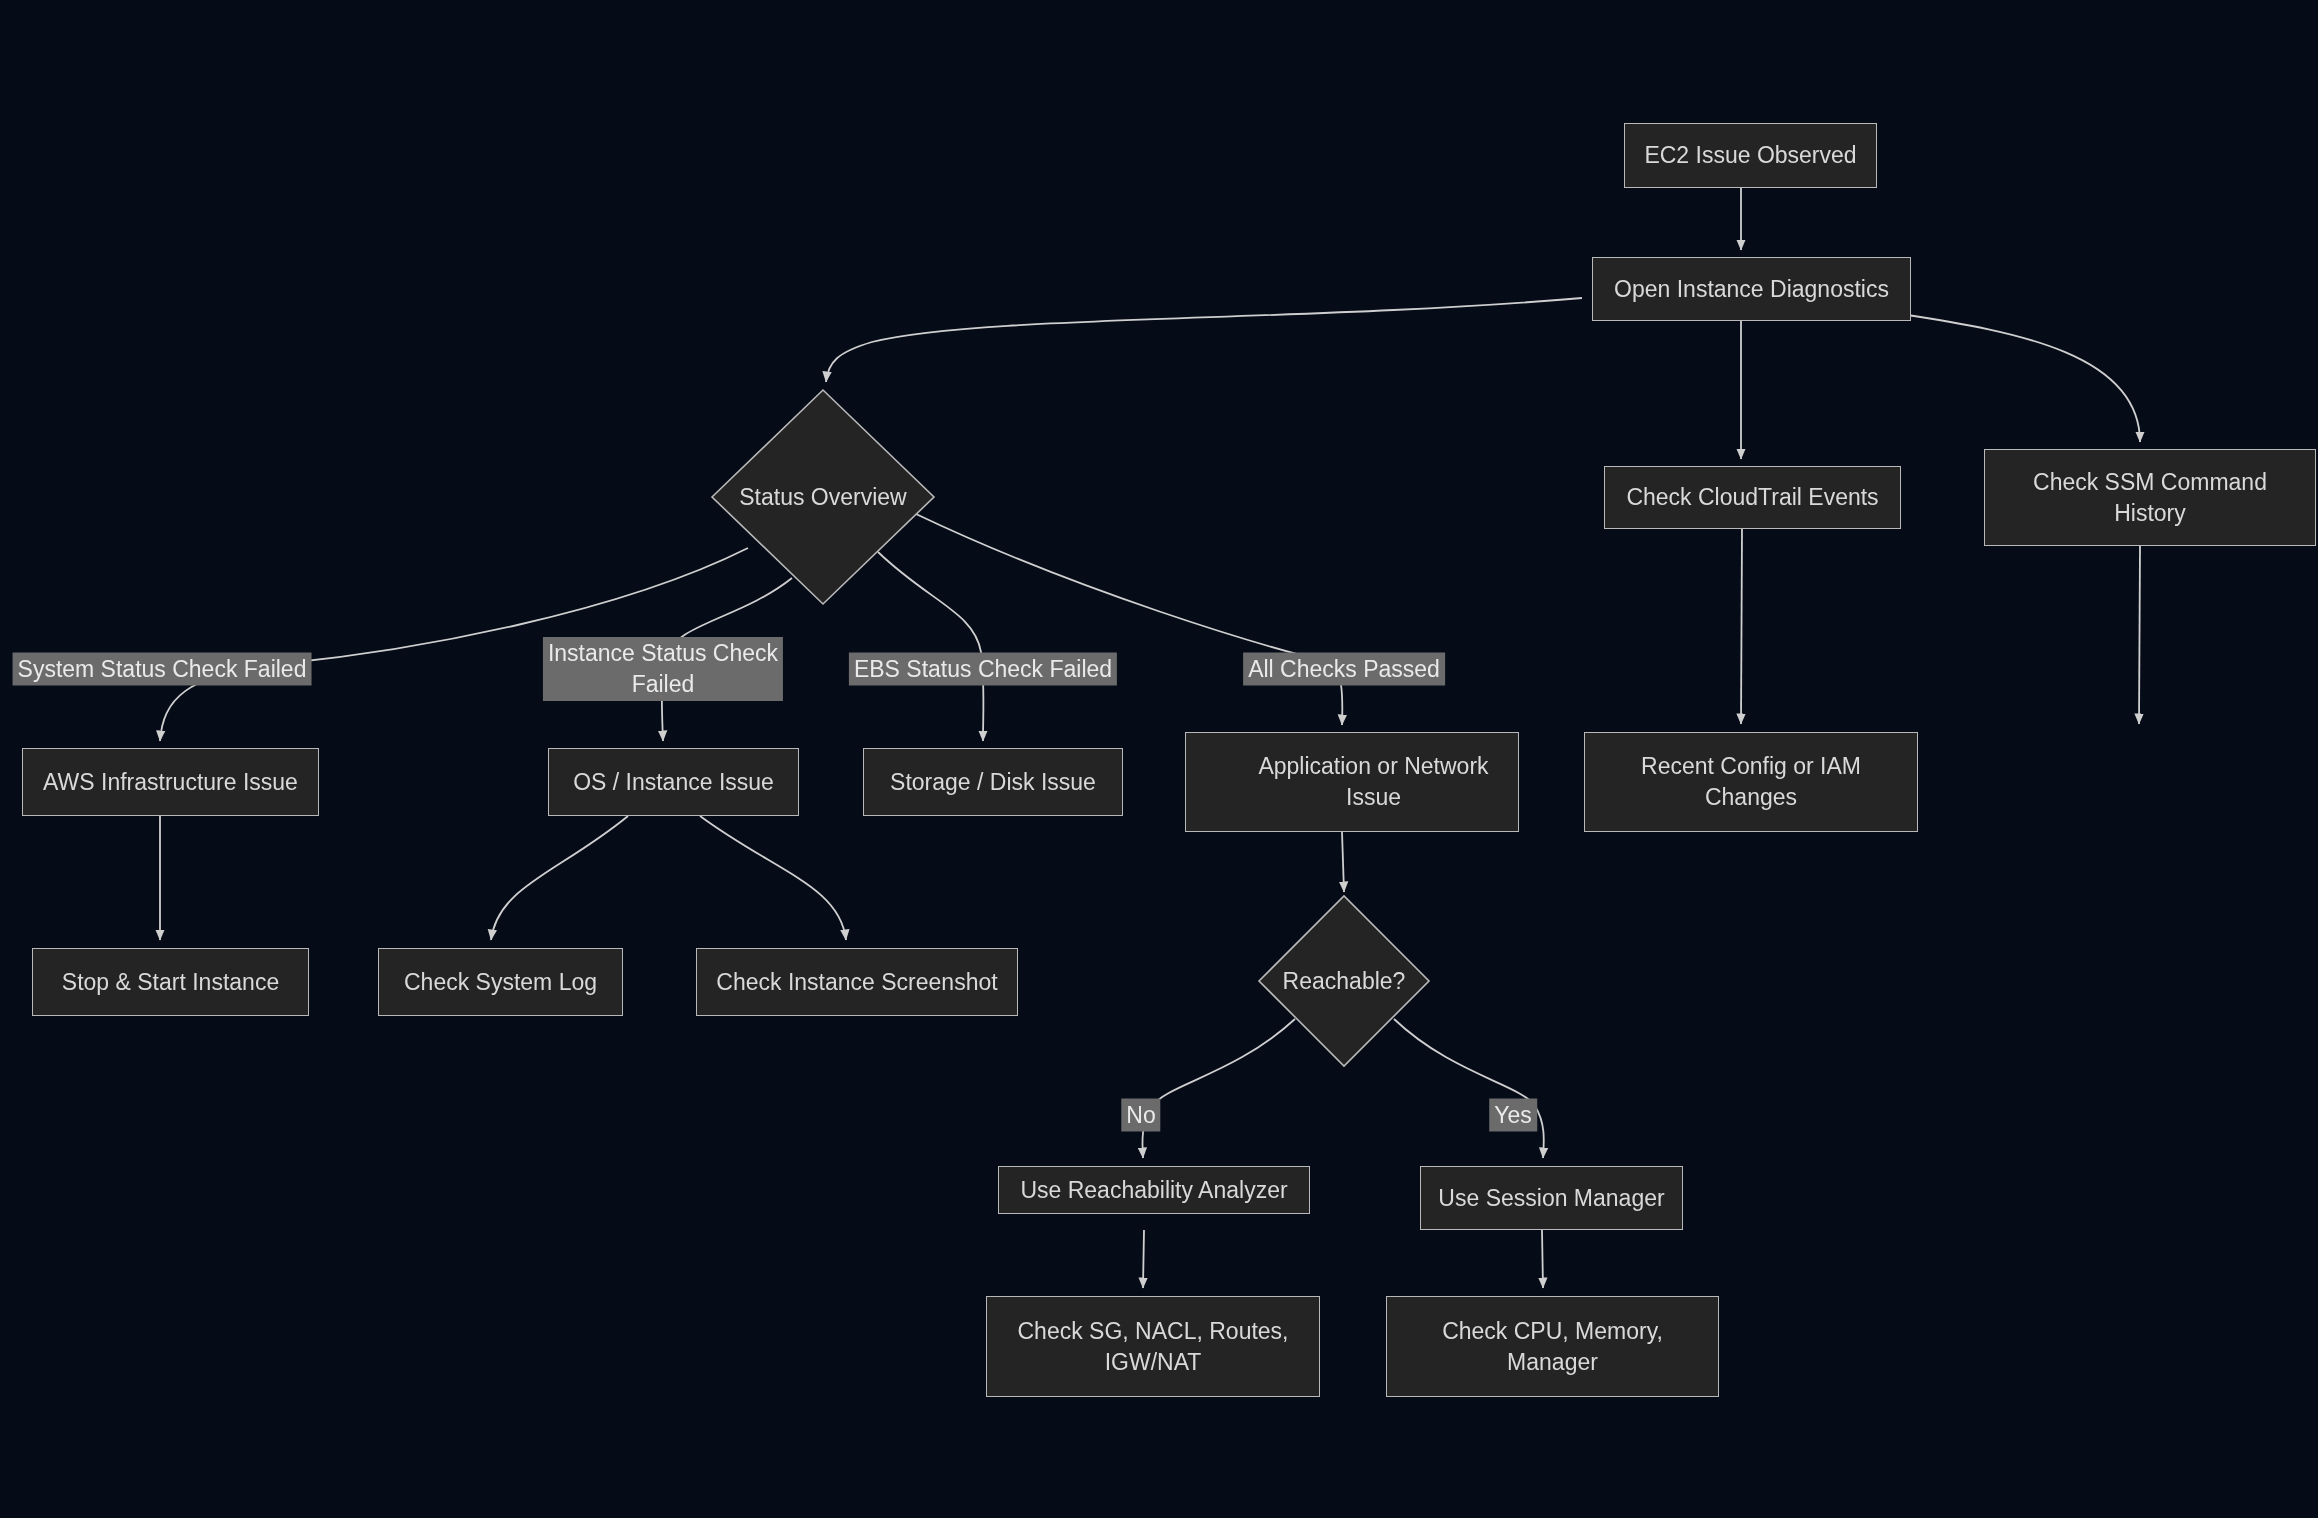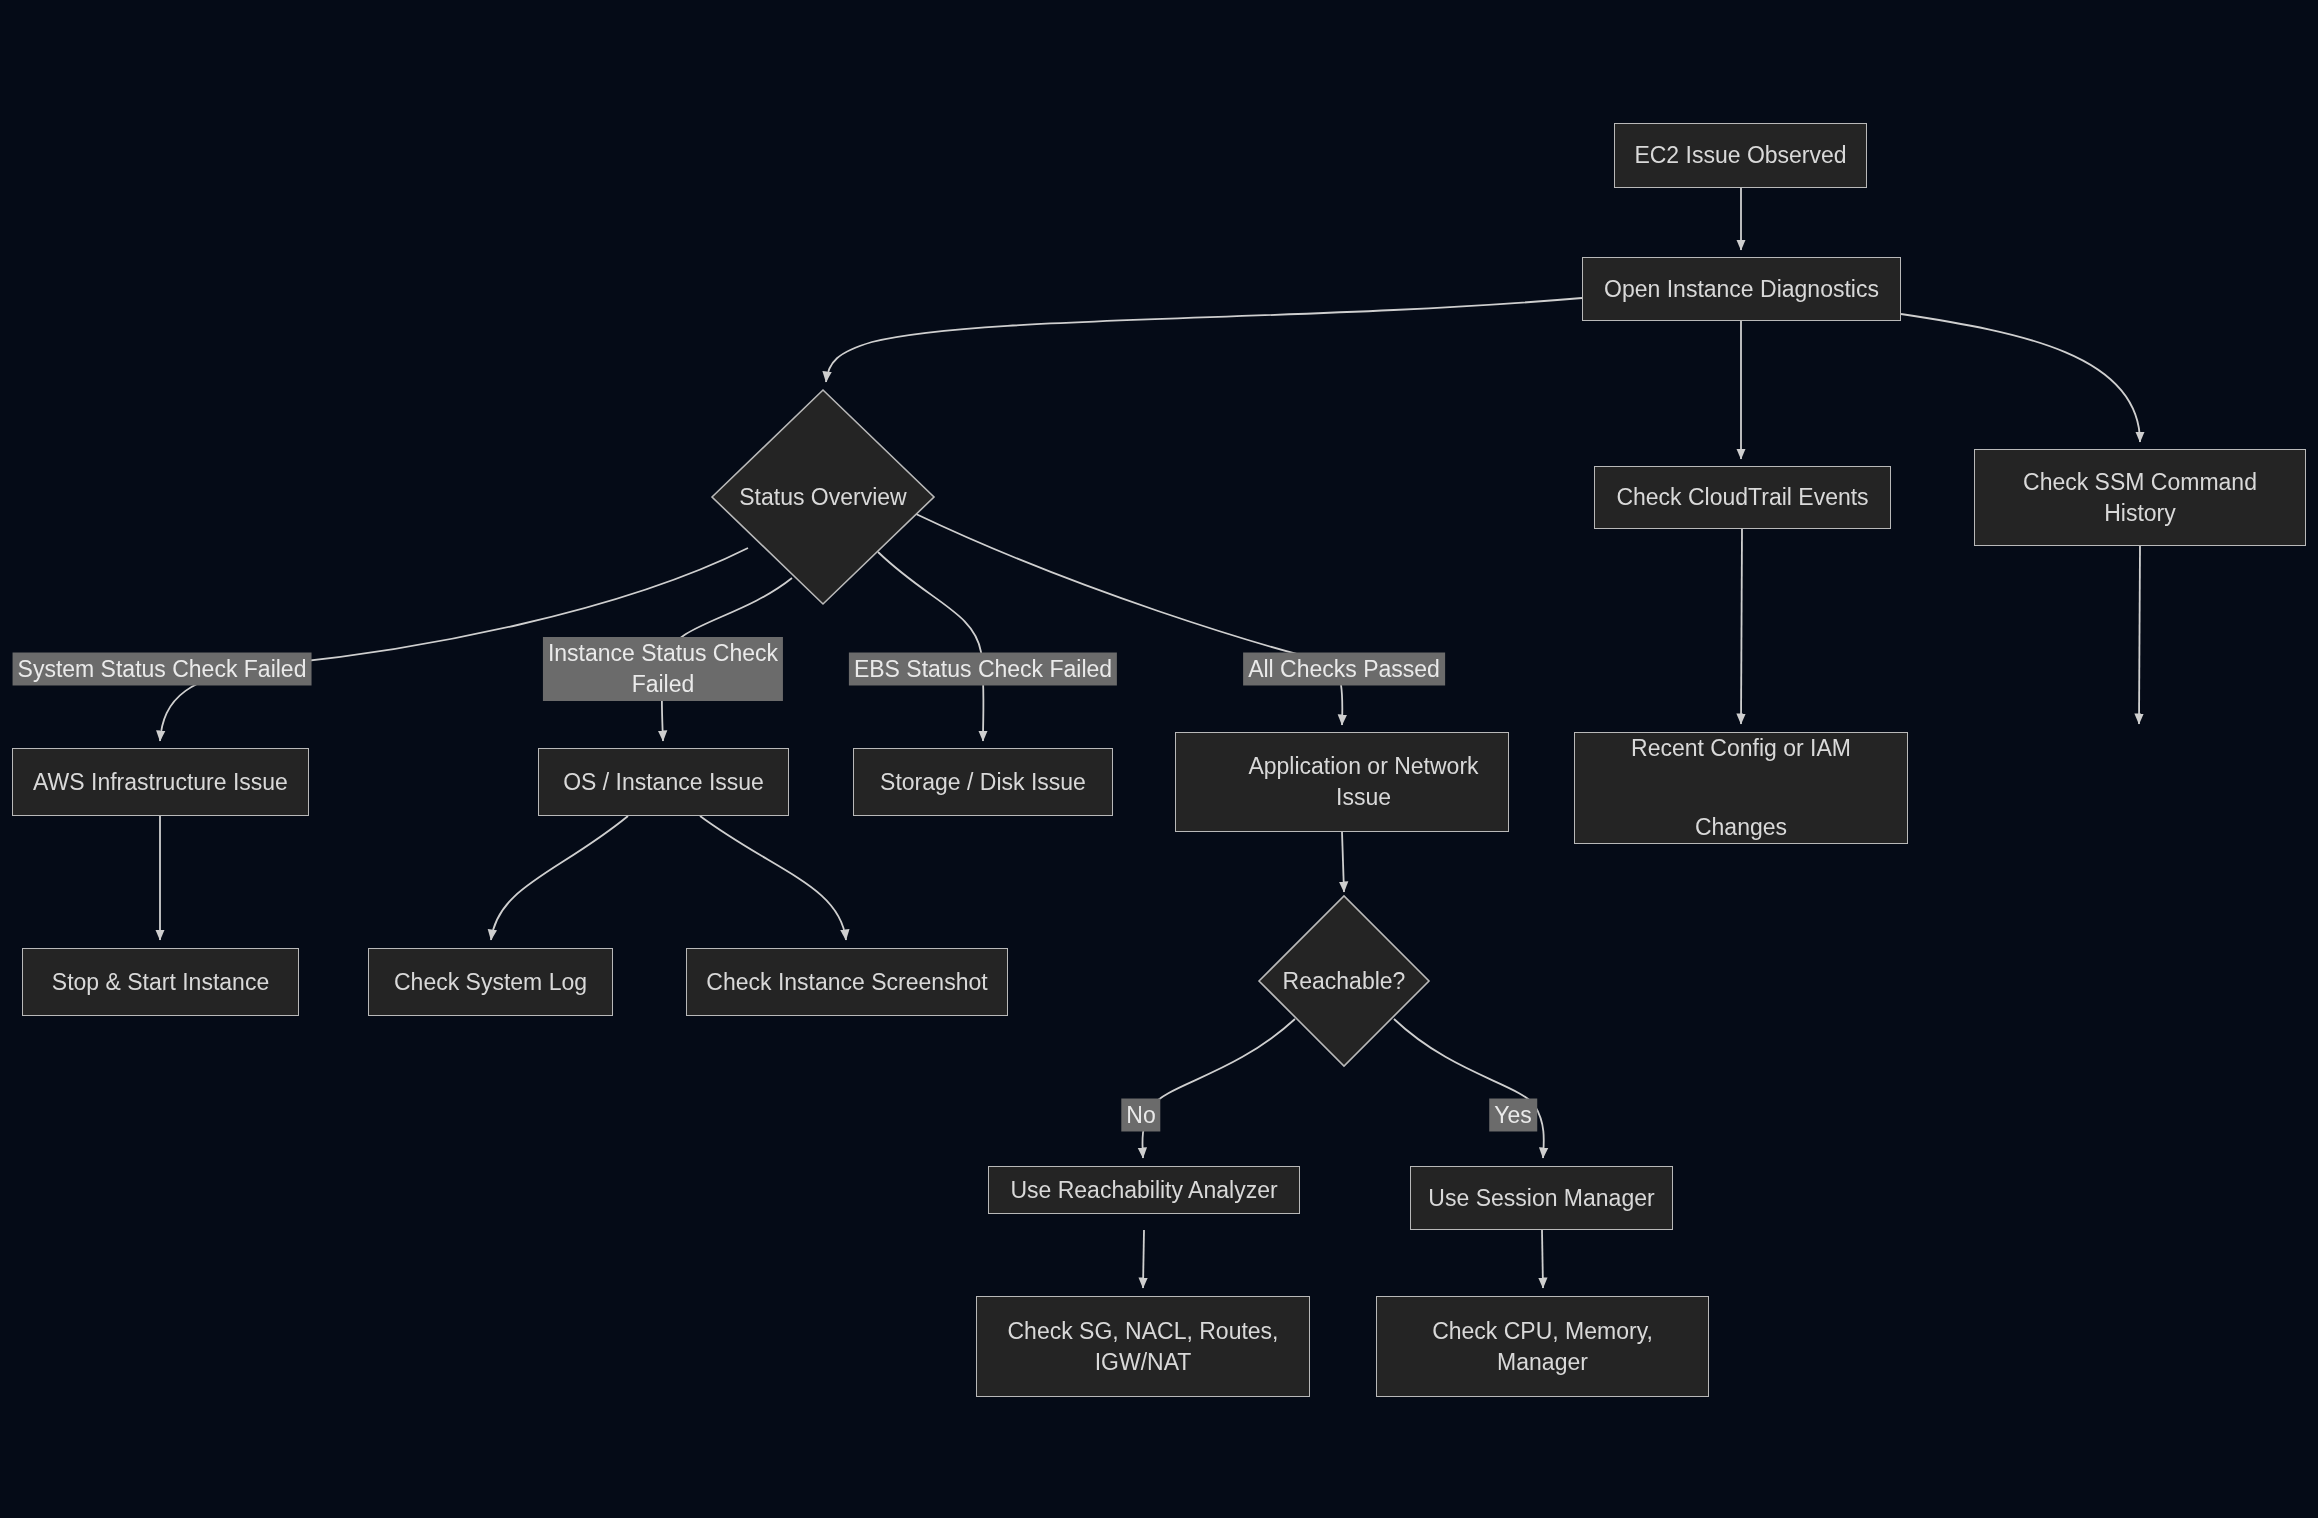--- a/index.html
+++ b/index.html
@@ -18,21 +18,21 @@
     font-family:"Liberation Sans","DejaVu Sans",sans-serif;
   }
   svg.wires{position:absolute;left:0;top:0;width:2318px;height:1518px;}
   .wire{fill:none;stroke:var(--edge-line);stroke-width:1.8px;}
   .arrowhead{fill:var(--edge-line);}
   .shape{fill:var(--node-fill);stroke:var(--node-border);stroke-width:1.6px;}
   .node{
     position:absolute;display:flex;align-items:center;justify-content:center;
     flex-direction:column;box-sizing:border-box;
     background:var(--node-fill);border:1.6px solid var(--node-border);
-    color:var(--node-text);font-size:23px;line-height:31px;text-align:center;
+    color:var(--node-text);font-size:23px;line-height:31px;text-align:center;margin-left:10px;
   }
   .diamond-text{
     position:absolute;display:flex;align-items:center;justify-content:center;
     transform:translate(-50%,-50%);color:var(--node-text);
     font-size:23px;line-height:31px;white-space:nowrap;
   }
   .edge-label{
     position:absolute;transform:translate(-50%,-50%);
     background:var(--edge-label-bg);color:var(--edge-label-text);
     font-size:23px;line-height:31px;padding:1px 5px;text-align:center;
@@ -101,21 +101,21 @@
 
   <div class="node" style="left:853px;top:748px;width:260px;height:68px;">
     <span class="ln">Storage / Disk Issue</span>
   </div>
 
   <div class="node" style="left:1175px;top:732px;width:334px;height:100px;padding-left:43px;">
     <span class="ln">Application or Network</span>
     <span class="ln">Issue</span>
   </div>
 
-  <div class="node" style="left:1574px;top:732px;width:334px;height:112px;justify-content:space-between;">
+  <div class="node" style="left:1574px;top:732px;width:334px;height:100px;">
     <span class="ln">Recent Config or IAM</span>
     <span class="ln">Changes</span>
   </div>
 
 
   <div class="node" style="left:22px;top:948px;width:277px;height:68px;">
     <span class="ln">Stop &amp; Start Instance</span>
   </div>
 
   <div class="node" style="left:368px;top:948px;width:245px;height:68px;">

